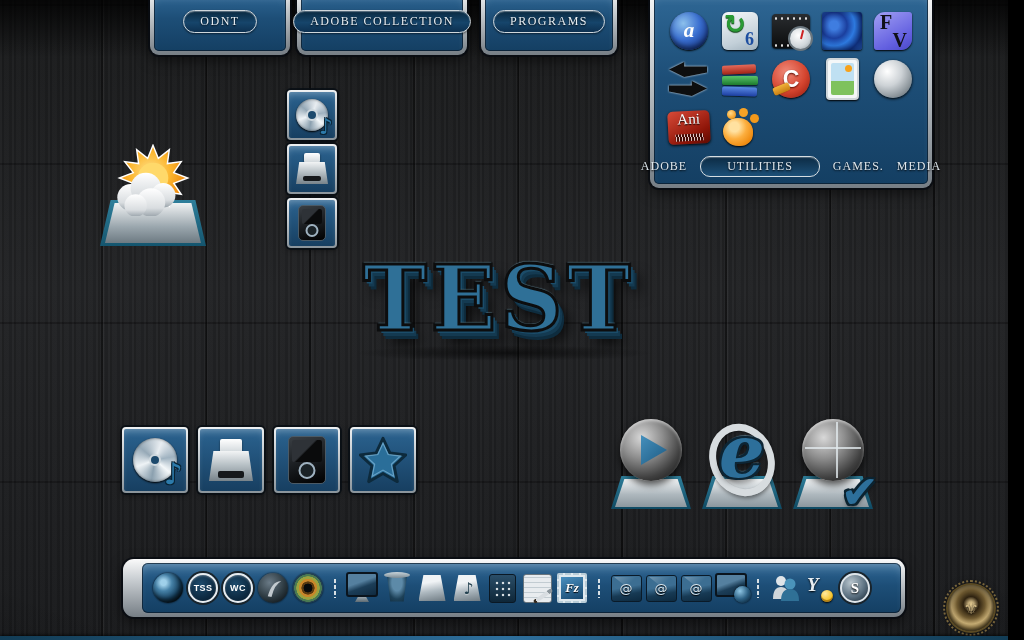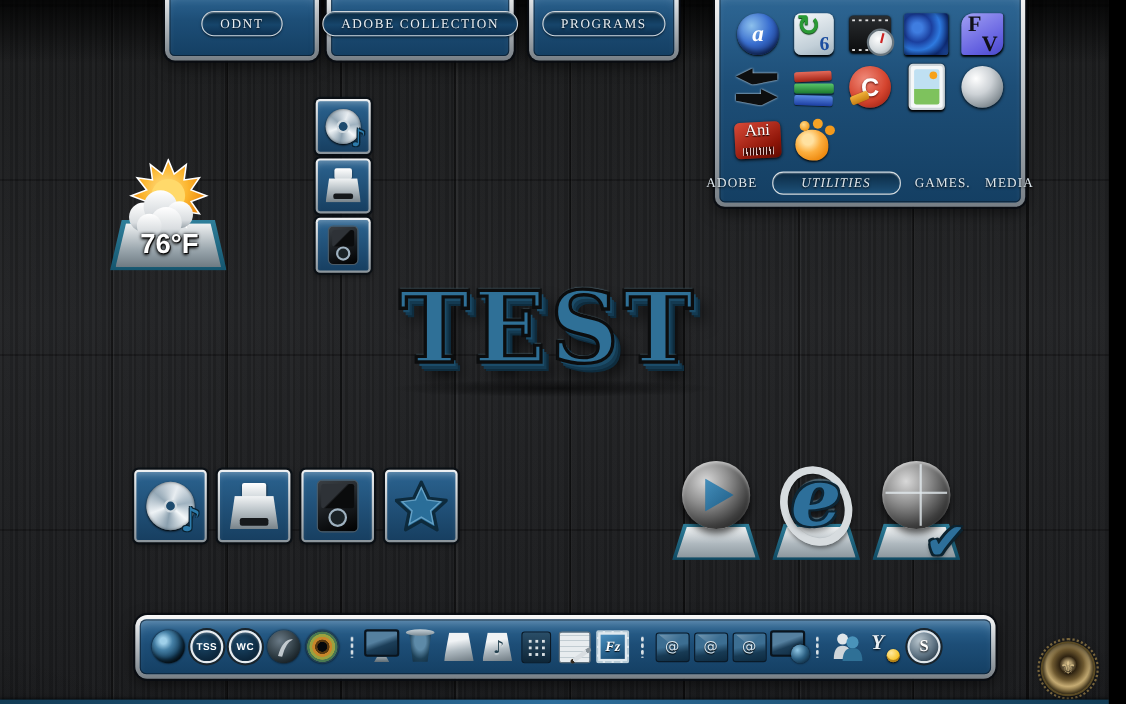--- a/index.html
+++ b/index.html
@@ -34,21 +34,21 @@
 
   
   .launcher{left:650px;top:-12px;width:274px;height:192px;}
   .launcher .blue-in{display:flex;flex-direction:column;padding:16px 8px 4px 8px;box-sizing:border-box;height:100%;}
   .lgrid{display:grid;grid-template-columns:repeat(5,48px);grid-auto-rows:46px;gap:2px 3px;justify-content:center;}
   .cell{display:flex;align-items:center;justify-content:center;position:relative;}
   .ltabs{margin-top:auto;display:flex;justify-content:center;align-items:center;gap:13px;padding-bottom:3px;
     font:12px "Liberation Serif",serif;letter-spacing:1px;color:#dde6ec;text-shadow:0 1px 2px #000;}
   .ltab{cursor:default;}
   .ltab.selected{border:1px solid #d6dde1;border-radius:10px;padding:2px 26px;
-    background:linear-gradient(180deg,#0c2b44,#1d5078);box-shadow:inset 0 1px 1px rgba(255,255,255,.3);font-style:italic;}
+    background:linear-gradient(180deg,#0c2b44,#1d5078);box-shadow:inset 0 1px 1px rgba(255,255,255,.3);}
 
   
   .la{width:38px;height:38px;border-radius:50%;background:radial-gradient(circle at 35% 30%,#8cc0ec,#3a6fd0 45%,#14327f 85%);
     box-shadow:inset 0 -3px 5px rgba(0,0,0,.5),0 1px 2px #000;color:#fff;font:bold italic 21px "Liberation Serif",serif;
     display:flex;align-items:center;justify-content:center;padding-bottom:2px;box-sizing:border-box;}
   .lff{width:36px;height:38px;border-radius:6px;background:linear-gradient(160deg,#f4f7f9,#c2cfd8 70%,#9fb0bc);
     position:relative;box-shadow:0 1px 2px #000;}
   .lff::before{content:"↻";position:absolute;left:2px;top:-3px;color:#2a9a35;font:bold 26px "DejaVu Sans",sans-serif;text-shadow:0 1px 1px #0a3a10;}
   .lff .six{position:absolute;right:4px;bottom:0px;color:#1d4ea0;font:bold 18px "Liberation Serif",serif;}
   .lvid{width:38px;height:34px;border-radius:4px;background-color:#151617;position:relative;box-shadow:0 1px 2px #000;
@@ -170,21 +170,21 @@
 
   
   .test{left:50%;top:248px;transform:translateX(-52%) scaleY(1.04);font:bold 86px "DejaVu Serif",serif;letter-spacing:4px;
     color:#2f7097;-webkit-text-stroke:3px #0c0d0e;
     text-shadow:0 -2px 1px rgba(150,215,245,.45),3px 3px 0 #1b4c69,5px 6px 0 #143a51,7px 8px 0 #0e2c3e,10px 12px 14px rgba(0,0,0,.8);}
   .test-shadow{left:50%;top:345px;transform:translateX(-50%);width:300px;height:16px;border-radius:50%;
     background:radial-gradient(closest-side,rgba(0,0,0,.55),transparent);}
 
   
   .dock{left:123px;top:559px;width:774px;height:50px;border-radius:11px;}
-  .dock .blue-in{display:flex;align-items:center;gap:3px;padding:0 10px;box-sizing:border-box;border-radius:6px;}
+  .dock .blue-in{display:flex;align-items:center;gap:3px;padding:0 10px;box-sizing:border-box;border-radius:6px;margin-left:15px;}
   .dk{width:32px;height:38px;display:flex;align-items:center;justify-content:center;position:relative;flex:none;}
   .dksep{width:4px;height:20px;margin:0 6px;flex:none;background-image:radial-gradient(#d8e0e5 1.3px,transparent 1.5px);
     background-size:4px 6px;background-repeat:repeat-y;background-position:center top;}
   .globe{width:30px;height:30px;border-radius:50%;
     background:radial-gradient(circle at 35% 32%,#9fd0ea 0 10%,#4580a6 30%,#16405e 60%,#071722 90%);
     box-shadow:inset -2px -3px 5px rgba(0,0,0,.7),0 0 2px #000;}
   .badge{width:26px;height:26px;border-radius:50%;border:2px solid #e8ecef;display:flex;align-items:center;justify-content:center;
     background:radial-gradient(circle at 40% 35%,#1c4a6c,#0a2338 75%);color:#fff;font:bold 9px "Liberation Sans",sans-serif;
     letter-spacing:.4px;box-shadow:0 0 0 2px #19242c,inset 0 1px 2px rgba(255,255,255,.3);}
   .feather{width:30px;height:30px;border-radius:50%;background:radial-gradient(circle at 38% 32%,#6a7a86,#2c3940 55%,#0c1216 90%);
@@ -347,21 +347,20 @@
       <polygon fill="url(#sg)" stroke="#fff" stroke-width="1.4" points="84,33 70.3,38.2 77.7,49 64.1,47.1 66,60.7 55.2,52.3 50,65 44.8,52.3 34,60.7 35.9,47.1 22.3,49 30.7,38.2 17,33 30.7,27.8 22.3,17 35.9,18.9 34,5.3 44.8,13.7 50,1 55.2,13.7 66,5.3 64.1,18.9 77.7,17 70.3,27.8"></polygon>
       <circle cx="50" cy="33" r="15" fill="#ffd96a"></circle>
       <g fill="url(#cg)">
         <circle cx="28" cy="52" r="13"></circle>
         <circle cx="43" cy="43" r="15"></circle>
         <circle cx="60" cy="50" r="12"></circle>
         <circle cx="48" cy="57" r="14"></circle>
         <circle cx="33" cy="60" r="11"></circle>
       </g>
     </svg>
-    <div class="w-temp">76°F</div>
   </div>
 
   <div class="z frame f48 stack s1">
     <div class="f-in">
         <div class="cd"></div>
         <span class="note">♪</span>
       </div>
   </div>
   <div class="z frame f48 stack s2">
     <div class="f-in">

